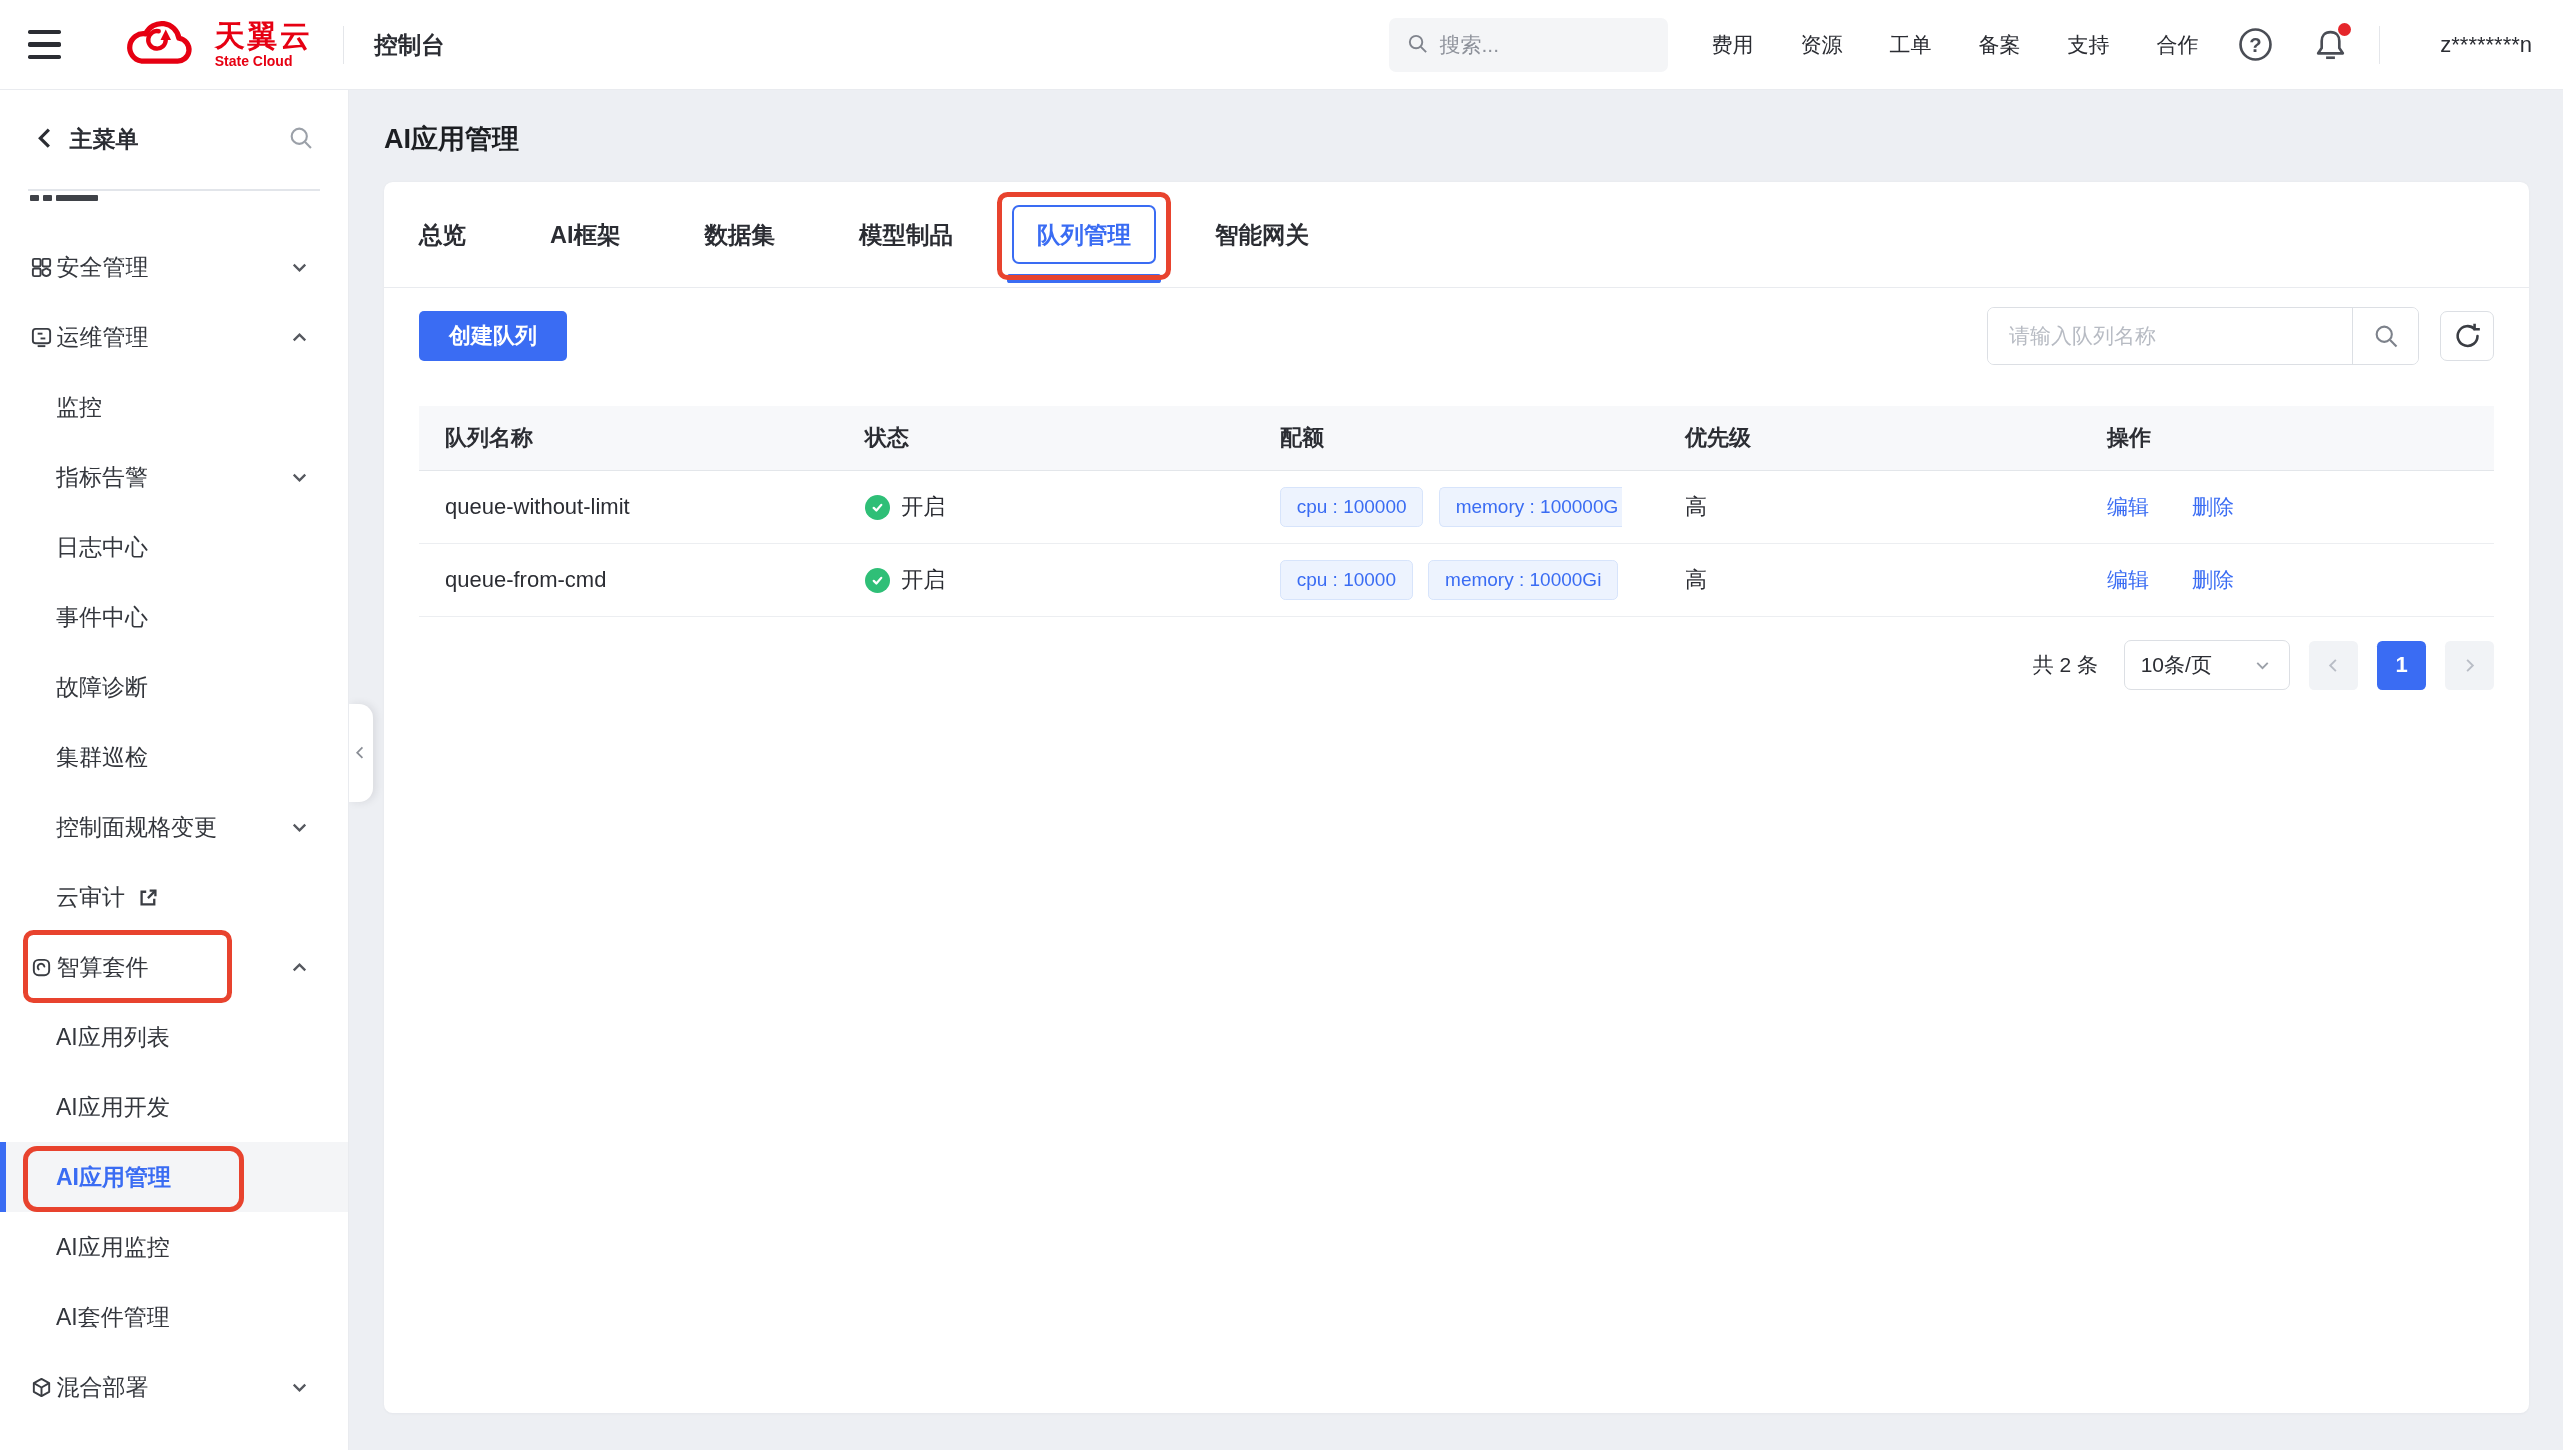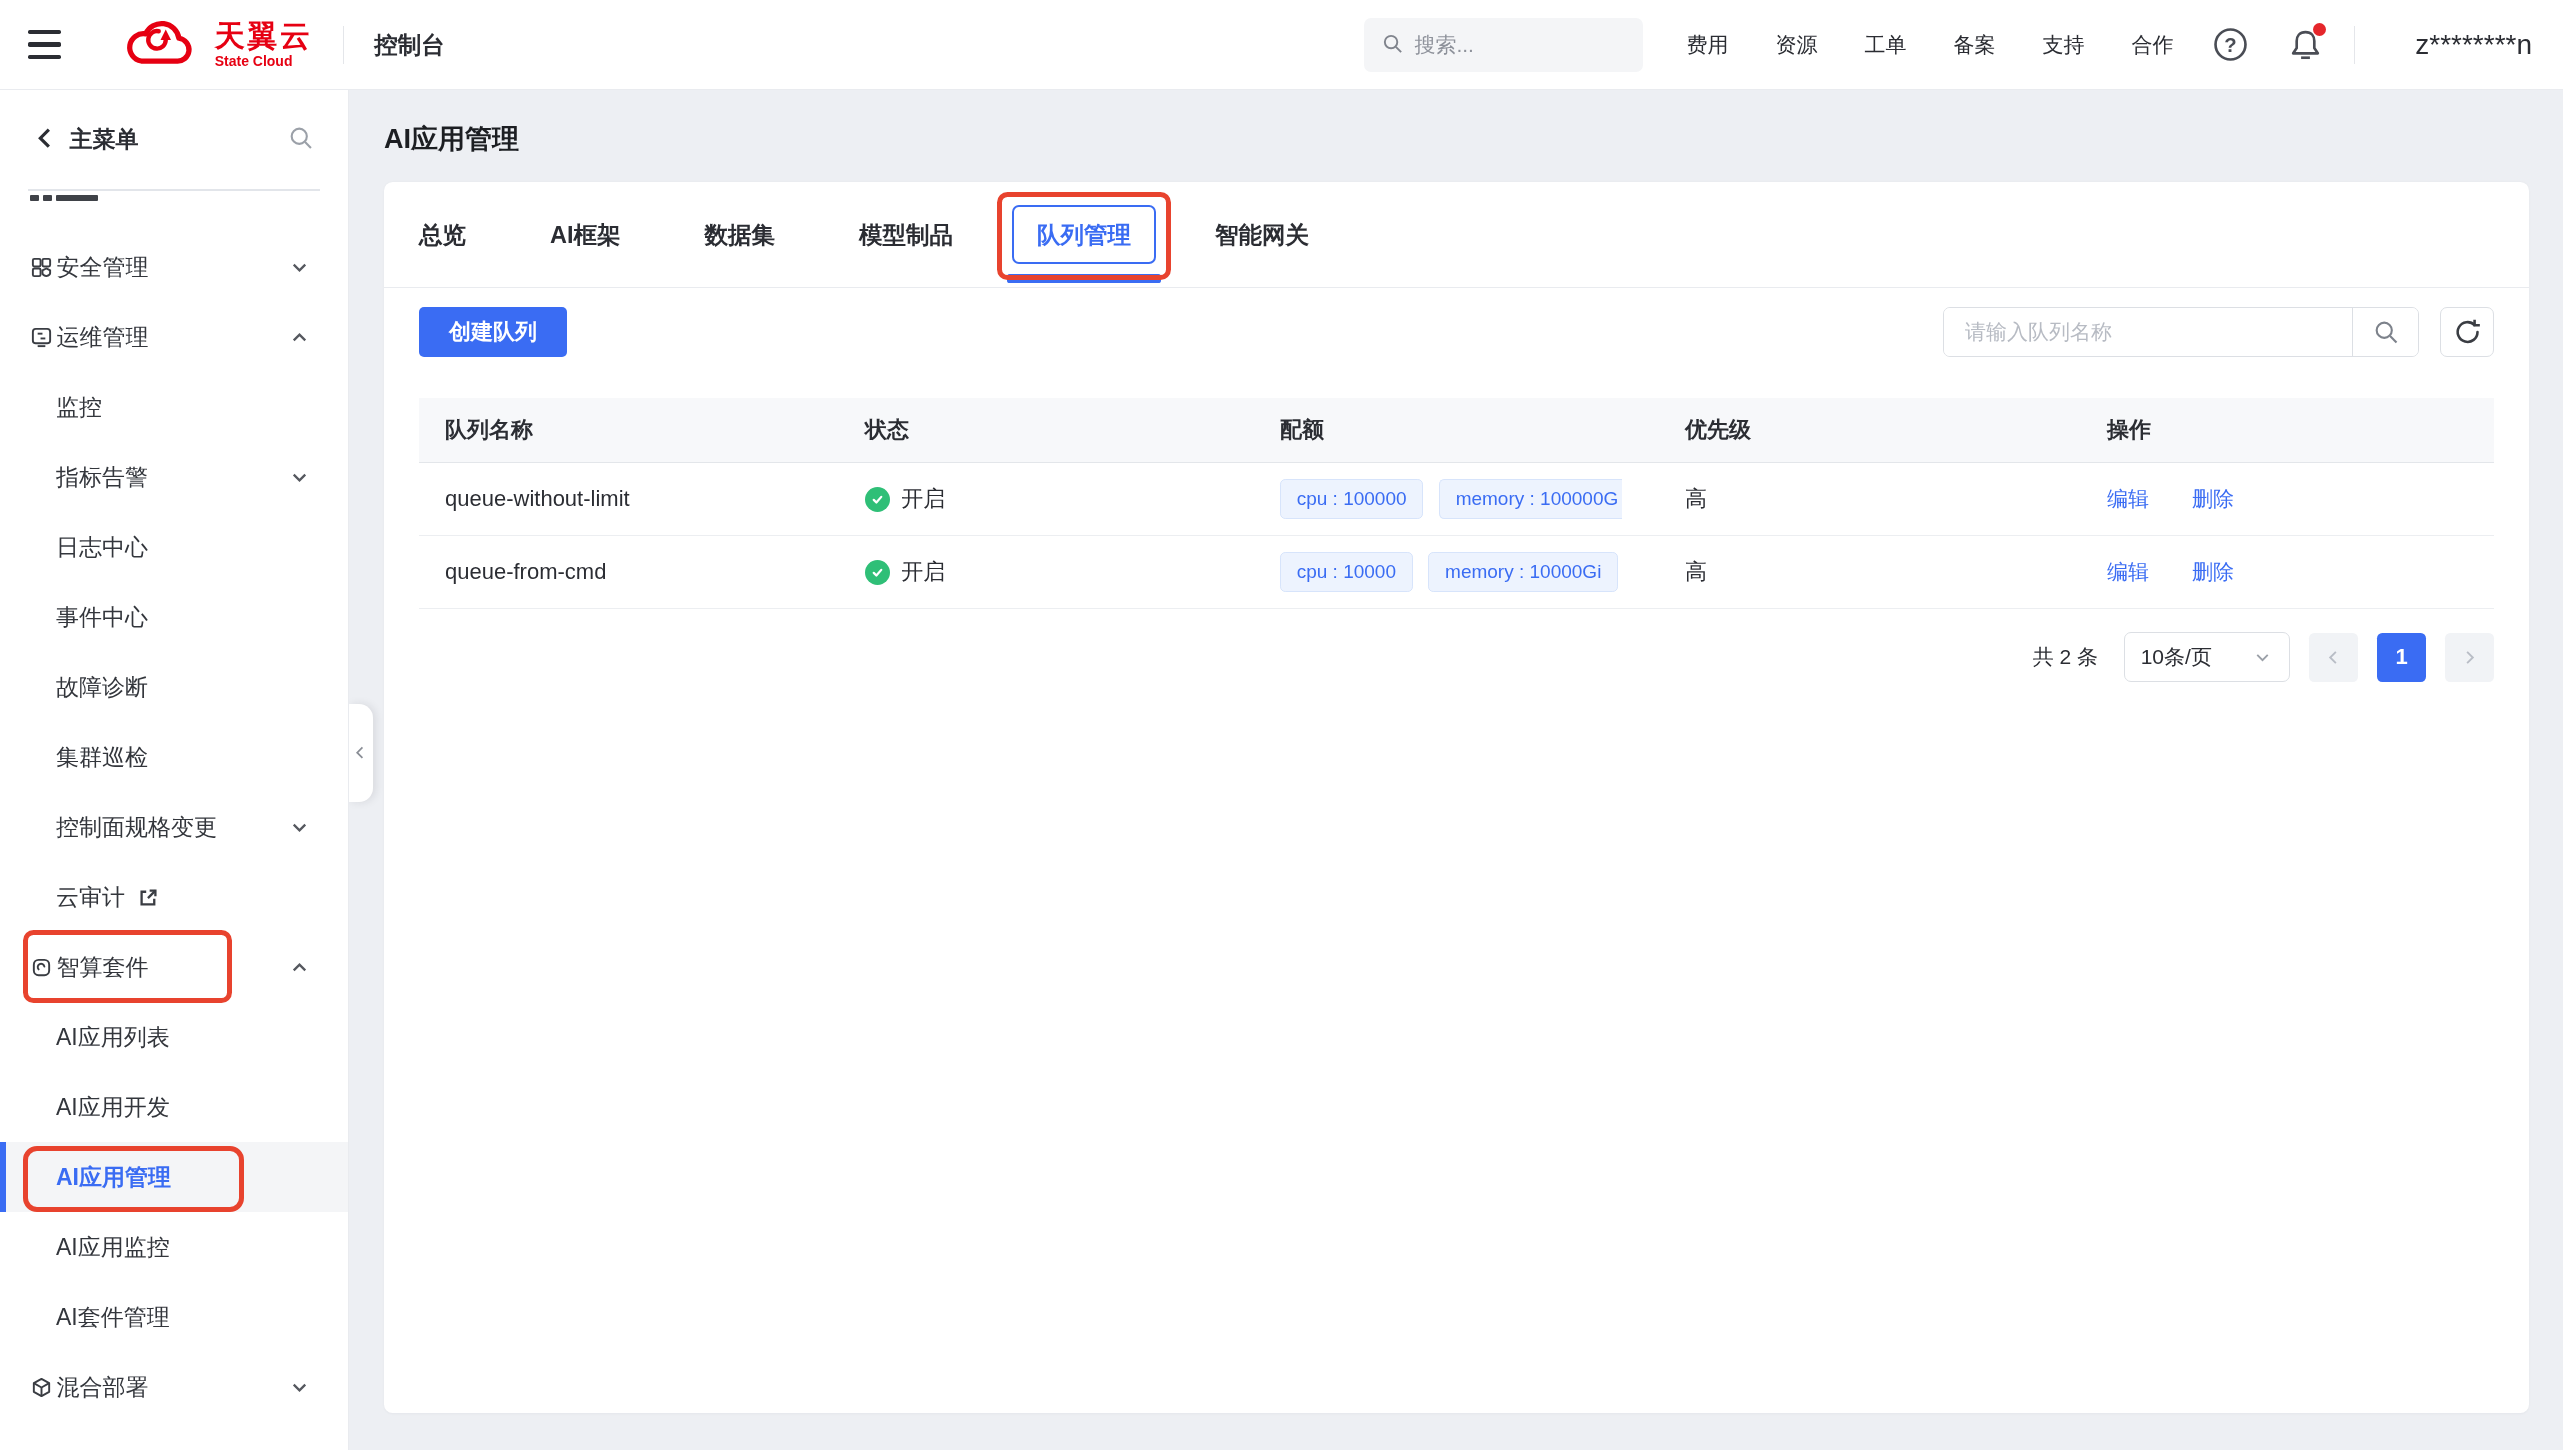--- a/index.html
+++ b/index.html
@@ -34,21 +34,21 @@
   }
   .top-search input {
     border:none; outline:none; background:transparent; font-size:21px; color:#6a6e77;
     margin-left:10.5px; width:192px; font-family:inherit;
   }
   .top-search input::placeholder { color:#8e929b; }
   .top-nav { display:flex; align-items:center; gap:47px; margin-left:44px; }
   .top-nav .nav-item { font-size:21px; color:#2b2d33; cursor:pointer; }
   .icon-btn { margin-left:38px; position:relative; cursor:pointer; display:flex; align-items:center; }
   .bell-dot { position:absolute; right:-2.6px; top:-3.5px; width:13px; height:13px; border-radius:50%; background:#e5262b; }
-  .username { font-size:28px; margin:0 31px 0 30px; }
+  .username { font-size:22px; margin:0 31px 0 30px; }
   
   .sidebar {
     position:absolute; left:0; top:90px; width:349px; height:1361px;
     background:#fff; border-right:0.9px solid #e9ebef; z-index:10;
   }
   .side-head { height:99px; display:flex; align-items:center; padding:0 33px; }
   .side-head .title { font-size:23px; font-weight:bold; margin-left:12.2px; }
   .side-divider { margin:0 28px; border-top:2.6px solid #e2e5ea; }
   .side-frag { position:relative; height:41px; overflow:hidden; }
   .side-frag i { position:absolute; top:4.4px; height:5.2px; background:#3f4248; border-radius:0.9px; }
@@ -90,21 +90,21 @@
   .tab.active .active-bar {
     position:absolute; left:-7px; right:-7px; bottom:-21px; height:8.7px; background:#3a6cf3; border-radius:2.6px;
   }
   
   .toolbar { display:flex; justify-content:space-between; align-items:center; margin:19px 35px 0; }
   .btn-primary {
     height:50px; padding:0 30px; background:#3a6cf3; color:#fff; font-size:22px; font-weight:600;
     border:none; border-radius:5px; cursor:pointer; font-family:inherit;
   }
   .search-group { display:flex; align-items:center; }
-  .q-search { display:flex; height:50px; border:1.7px solid #dcdfe4; border-radius:7px; overflow:hidden;gap:44px; }
+  .q-search { display:flex; height:58px; border:1.7px solid #dcdfe4; border-radius:7px; overflow:hidden; }
   .q-search input {
     width:364px; border:none; outline:none; padding:0 21px; font-size:21px; color:#33363c; font-family:inherit;
   }
   .q-search input::placeholder { color:#b7bbc3; }
   .q-search .search-seg {
     width:66px; border-left:1.7px solid #dcdfe4; display:flex; align-items:center; justify-content:center; cursor:pointer; background:#fff;
   }
   .refresh-btn {
     margin-left:21px; width:54px; height:50px; border:1.7px solid #dcdfe4; border-radius:7px; background:#fff;
     display:flex; align-items:center; justify-content:center; cursor:pointer;

